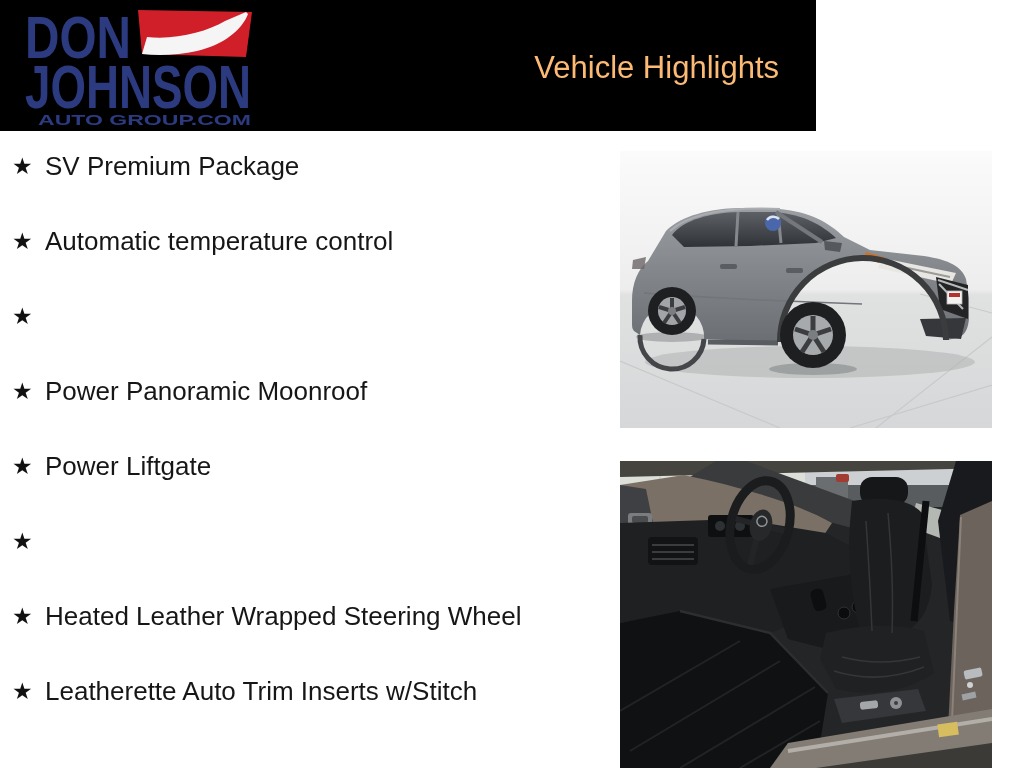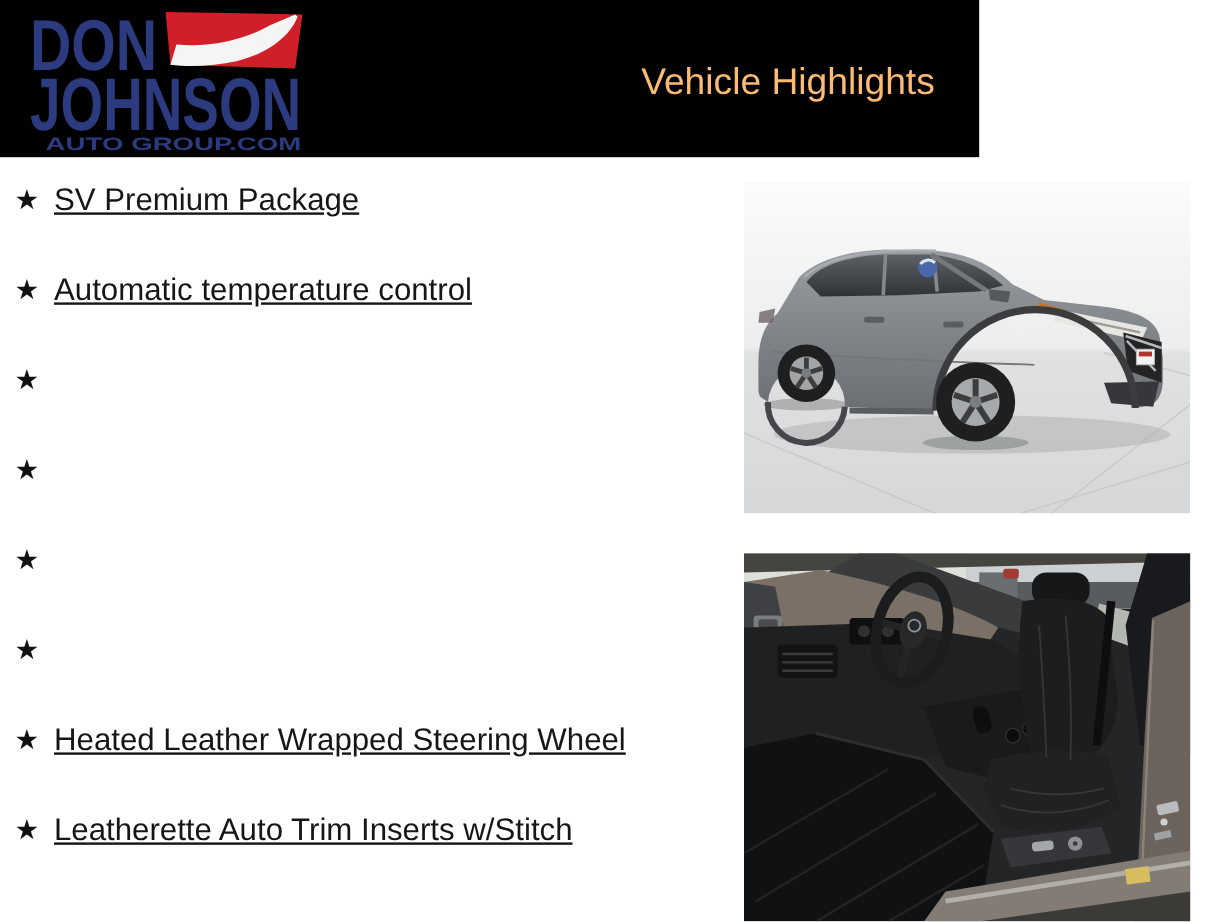--- a/index.html
+++ b/index.html
@@ -19,21 +19,21 @@
   
   .hl-list{
     position:absolute;left:12px;top:149px;width:580px;
     margin:0;padding:0;list-style:none;
   }
   .hl{
     display:flex;align-items:flex-start;margin-bottom:40px;
     font-size:26px;line-height:35px;color:#161616;
   }
   .star{flex:0 0 33px;width:33px;font-size:23px;line-height:35px;color:#111111;}
-  .hl-text{max-width:515px;text-decoration:underline;}
+  .hl-text{max-width:515px;}
   
   .photo{position:absolute;left:620px;width:372px;overflow:hidden;}
   .photo-exterior{top:151px;height:277px;}
   .photo-interior{top:461px;height:307px;}
   .photo svg{display:block;}
 </style>
 </head>
 <body>
 
 <div class="header">
@@ -63,23 +63,25 @@
   </li>
   <li class="hl">
     <span class="star">★</span>
     <span class="hl-text">Automatic temperature control</span>
   </li>
   <li class="hl">
     <span class="star">★</span>
   </li>
   <li class="hl">
     <span class="star">★</span>
-  </li>
-  <li class="hl">
-    <span class="star">★</span>
+    <span class="hl-text">Power Panoramic Moonroof</span>
+  </li>
+  <li class="hl">
+    <span class="star">★</span>
+    <span class="hl-text">Power Liftgate</span>
   </li>
   <li class="hl">
     <span class="star">★</span>
   </li>
   <li class="hl">
     <span class="star">★</span>
     <span class="hl-text">Heated Leather Wrapped Steering Wheel</span>
   </li>
   <li class="hl">
     <span class="star">★</span>

